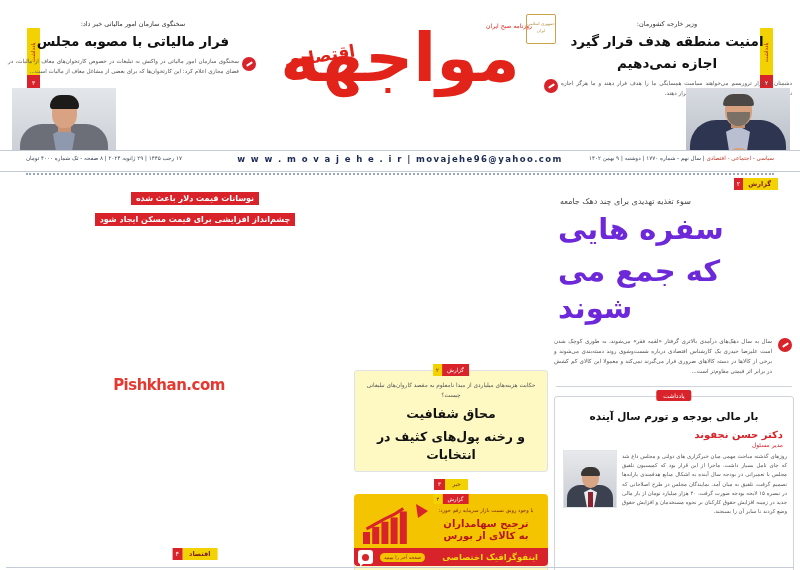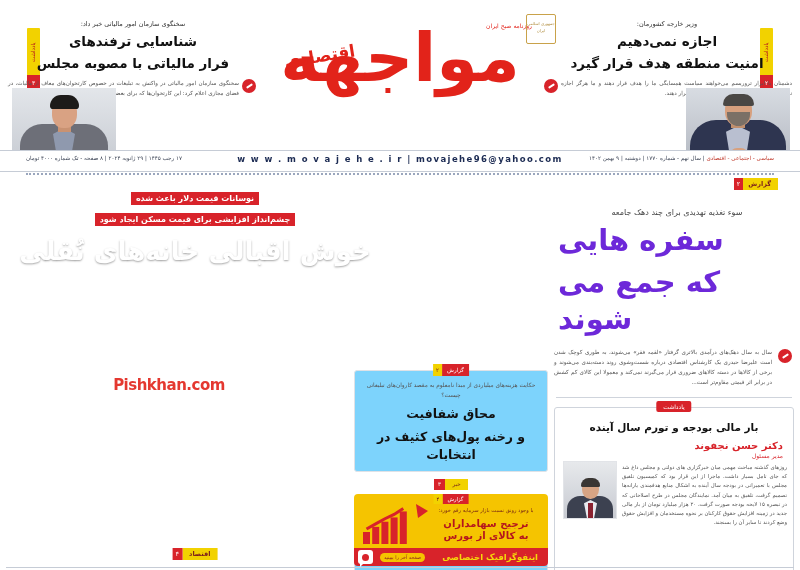--- a/index.html
+++ b/index.html
@@ -277,24 +277,24 @@
   .badge .b-text {
     background: #f2d200;
     color: #7a1d1d;
     font-size: 6.5px;
     line-height: 12px;
     padding: 0 7px 0 5px;
     order: 1;
     font-weight: bold;
   }
   .lead-kicker {
-    margin-top: 17px;
+    margin-top: 6px;
     font-size: 8px;
     color: #444;
-    text-align: center;
+    text-align: left;
     padding-left: 6px;
   }
   .lead-title {
     margin-top: 5px;
     font-size: 29px;
     font-weight: bold;
     color: #6d28d9;
     line-height: 37px;
     text-align: left;
     padding-left: 4px;
@@ -391,21 +391,21 @@
     right: 252px; top: 192px;
     width: 194px;
     height: 194px;
   }
   .mid-item {
     position: relative;
     border: 1px solid #dfe2e7;
     border-radius: 3px;
     padding: 10px 7px 7px 7px;
     box-sizing: border-box;
-    background: #7dd3fc;
+    background: #fef9c3;
     margin-bottom: 7px;
   }
   .mid-badge {
     position: absolute;
     top: -7px;
     left: 50%;
     transform: translateX(-50%);
     height: 12px;
     display: flex;
     direction: rtl;
@@ -682,42 +682,41 @@
       <div class="tab-num">۳</div>
     </div>
 
     <div class="side-tab" id="tab-right">
       <div class="tab-text">یادداشت</div>
       <div class="tab-num">۲</div>
     </div>
 
     <div class="teaser" id="teaser-left">
       <div class="teaser-kicker">سخنگوی سازمان امور مالیاتی خبر داد:</div>
-      <div class="teaser-title">شناسایی ترفندهای</div>
       <div class="teaser-title">فرار مالیاتی با مصوبه مجلس</div>
       <div class="teaser-body">
         <span class="teaser-bullet"></span>
         <div class="teaser-text">سخنگوی سازمان امور مالیاتی در واکنش به تبلیغات در خصوص کارتخوان‌های معاف از مالیات، در فضای مجازی اعلام کرد: این کارتخوان‌ها که برای بعضی از مشاغل معاف از مالیات است...</div>
       </div>
       <div class="teaser-photo" id="photo-left">
         <div class="man1">
           <div class="bg"></div>
             <div class="suit"></div>
             <div class="shirt"></div>
           <div class="neck"></div>
             <div class="head"></div>
             <div class="hair"></div>
         </div>
       </div>
     </div>
 
     <div class="teaser" id="teaser-right">
       <div class="teaser-kicker">وزیر خارجه کشورمان:</div>
+      <div class="teaser-title">امنیت منطقه هدف قرار گیرد</div>
       <div class="teaser-title">اجازه نمی‌دهیم</div>
-      <div class="teaser-title">امنیت منطقه هدف قرار گیرد</div>
       <div class="teaser-body">
         <span class="teaser-bullet"></span>
         <div class="teaser-text">دشمنان با ابزار تروریسم می‌خواهند سیاست همسایگی ما را هدف قرار دهند و ما هرگز اجازه نخواهیم داد که صلح و امنیت منطقه را هدف قرار دهند.</div>
       </div>
       <div class="teaser-photo" id="photo-right">
         <div class="man2">
           <div class="bg"></div>
             <div class="suit"></div>
             <div class="shirt"></div>
           <div class="neck"></div>
@@ -988,21 +987,20 @@
         <div class="fence"></div>
         <div class="haze"></div>
         <div class="ground"></div>
         <div class="dirt"></div>
       </div>
 
       <div class="kickers">
         <div><span class="kicker-red">نوسانات قیمت دلار باعث شده</span></div>
         <div><span class="kicker-red">چشم‌انداز افزایشی برای قیمت مسکن ایجاد شود</span></div>
       </div>
-      <div class="left-title">خوش اقبالی خانه‌های نُقلی</div>
 
       <div class="watermark">
         <div class="wm-en">Pishkhan.com</div>
       </div>
 
       <div class="left-badge">
         <span class="b-text">اقتصاد</span>
         <span class="b-num">۴</span>
       </div>
     </div>

